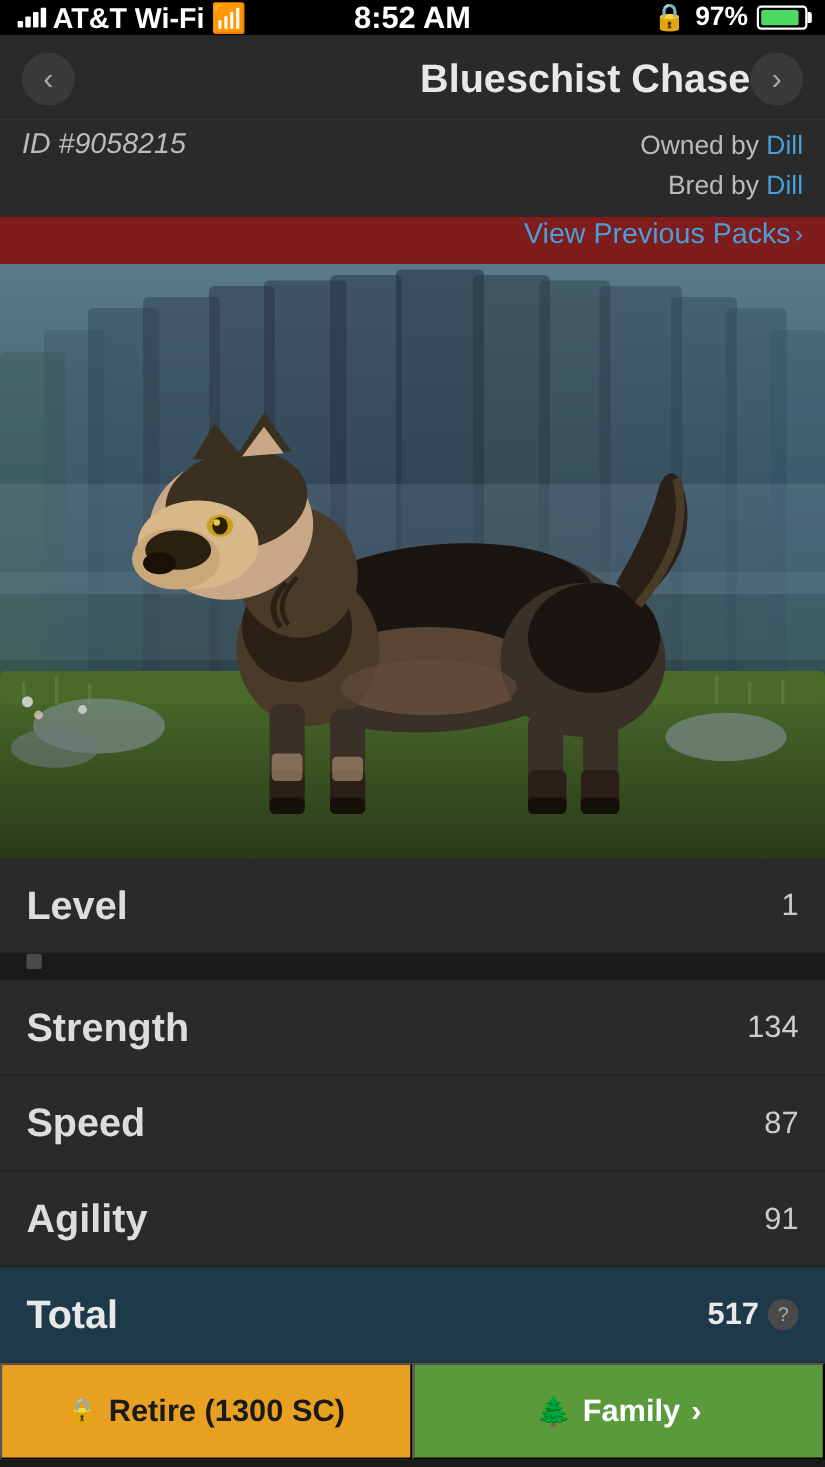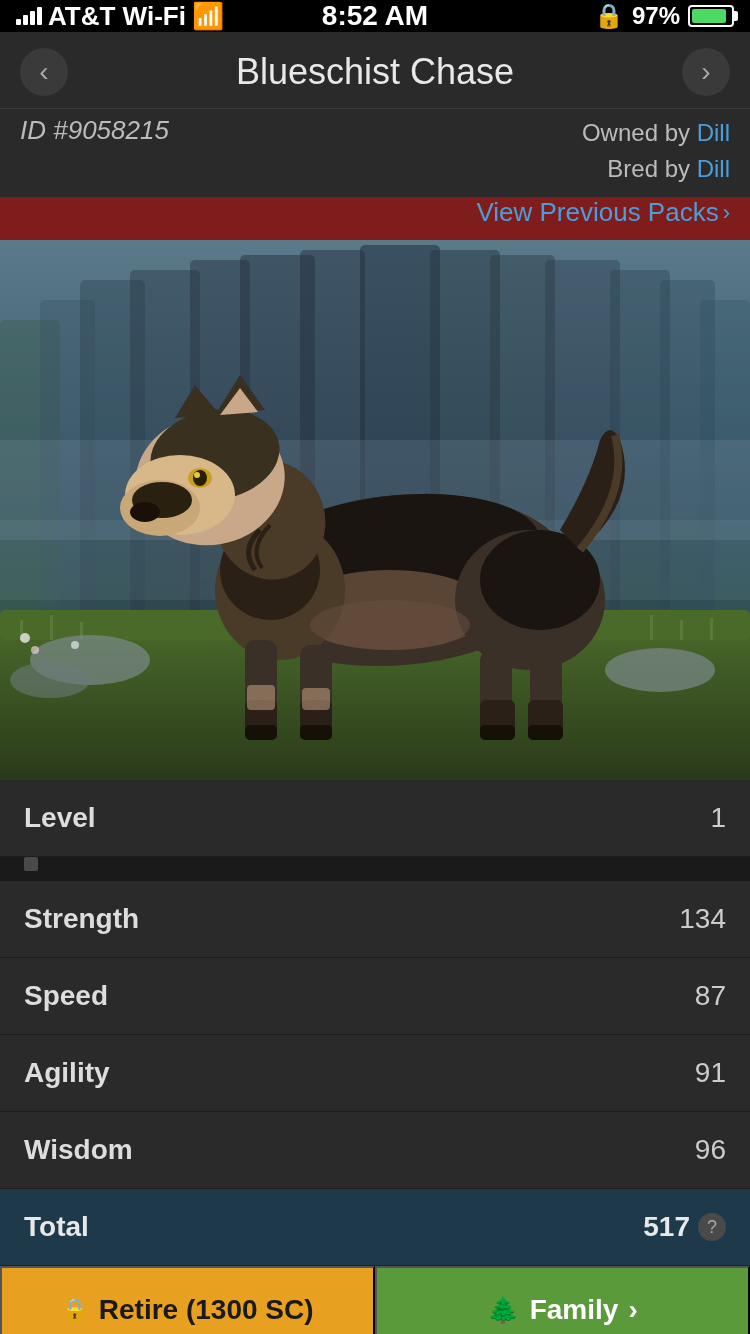--- a/index.html
+++ b/index.html
@@ -70,23 +70,23 @@
       border-radius: 50%;
       display: flex;
       align-items: center;
       justify-content: center;
       font-size: 28px;
       color: #aaa;
       cursor: pointer;
     }
     .header-title {
       font-size: 36px;
-      font-weight: 400;
+      font-weight: 700;
       color: #e8e8e8;
-      text-align: center;
+      text-align: right;
       flex: 1;
     }
 
     
     .info-row {
       background: #2a2a2a;
       padding: 6px 20px 10px;
       display: flex;
       justify-content: space-between;
       align-items: flex-start;
@@ -143,21 +143,21 @@
       padding: 22px 24px;
       border-bottom: 1px solid #1e1e1e;
     }
     .stat-row.level-row {
       background: #2a2a2a;
     }
     .stat-row.total-row {
       background: #1e3a4a;
     }
     .stat-label {
-      font-size: 28px;
+      font-size: 36px;
       font-weight: 600;
       color: #ddd;
     }
     .stat-value {
       font-size: 28px;
       color: #ccc;
     }
     .total-row .stat-label,
     .total-row .stat-value {
       color: #e8e8e8;
@@ -425,24 +425,20 @@
     <span class="stat-value">134</span>
   </div>
   <div class="stat-row">
     <span class="stat-label">Speed</span>
     <span class="stat-value">87</span>
   </div>
   <div class="stat-row">
     <span class="stat-label">Agility</span>
     <span class="stat-value">91</span>
   </div>
-  <div class="stat-row">
-    <span class="stat-label">Wisdom</span>
-    <span class="stat-value">96</span>
-  </div>
 
   <div class="stat-row total-row">
     <span class="stat-label">Total</span>
     <div class="total-value-group">
       <span class="stat-value">517</span>
       <div class="help-icon">
         <span>?</span>
       </div>
     </div>
   </div>

